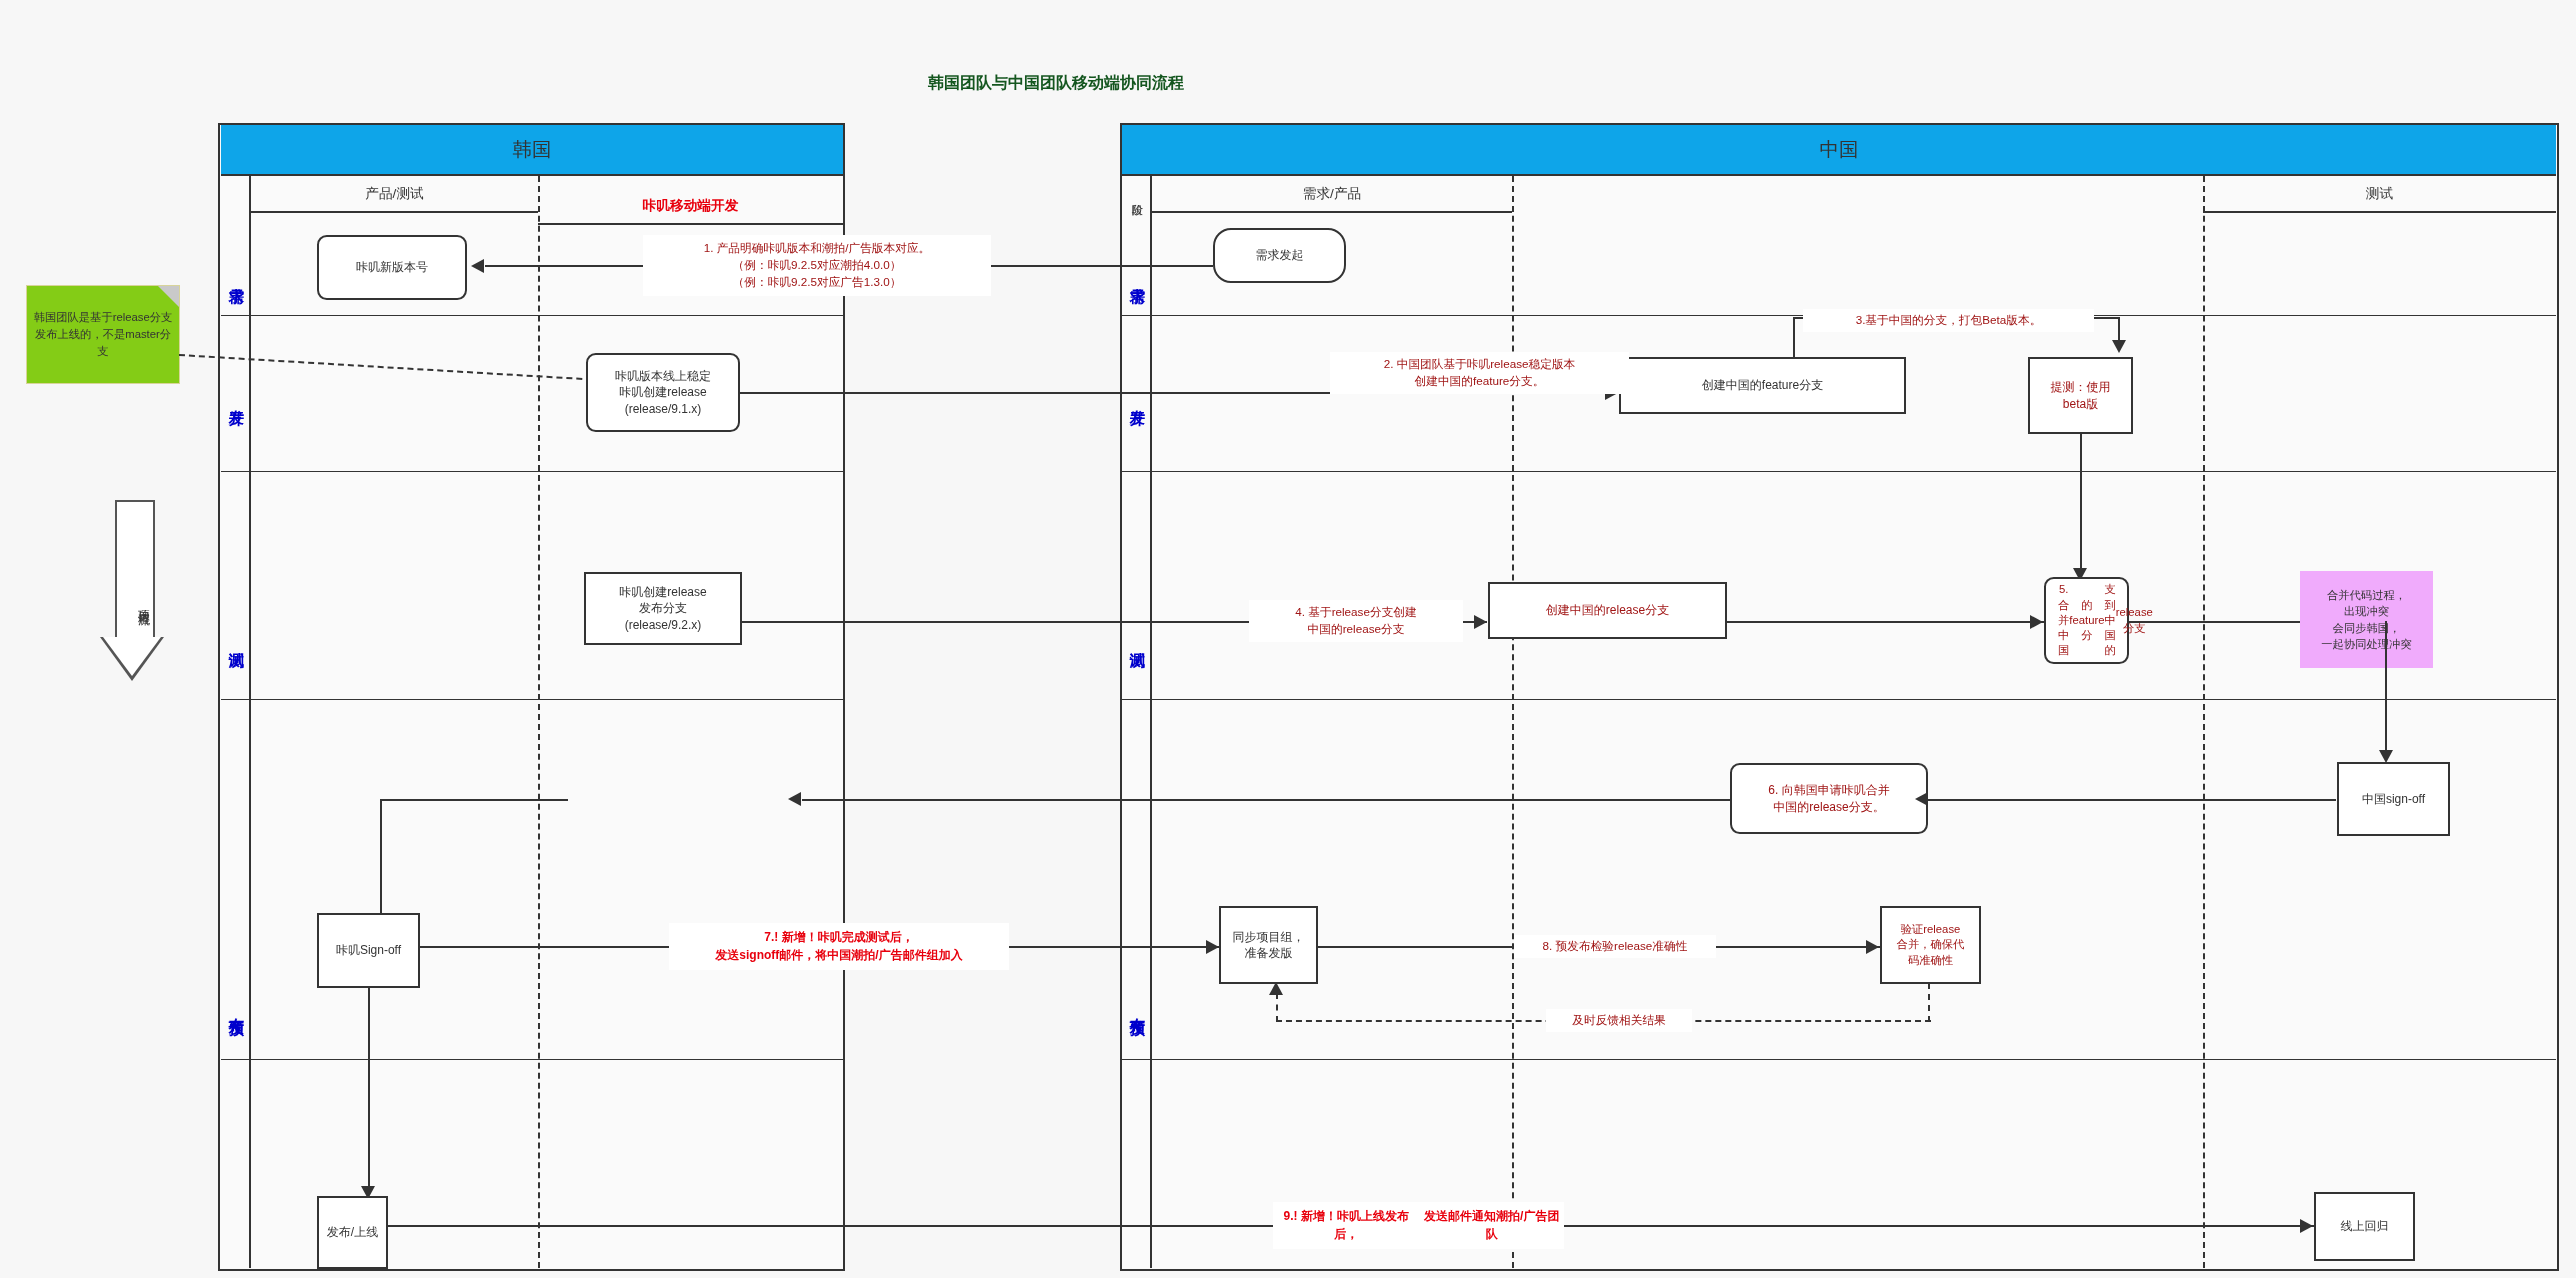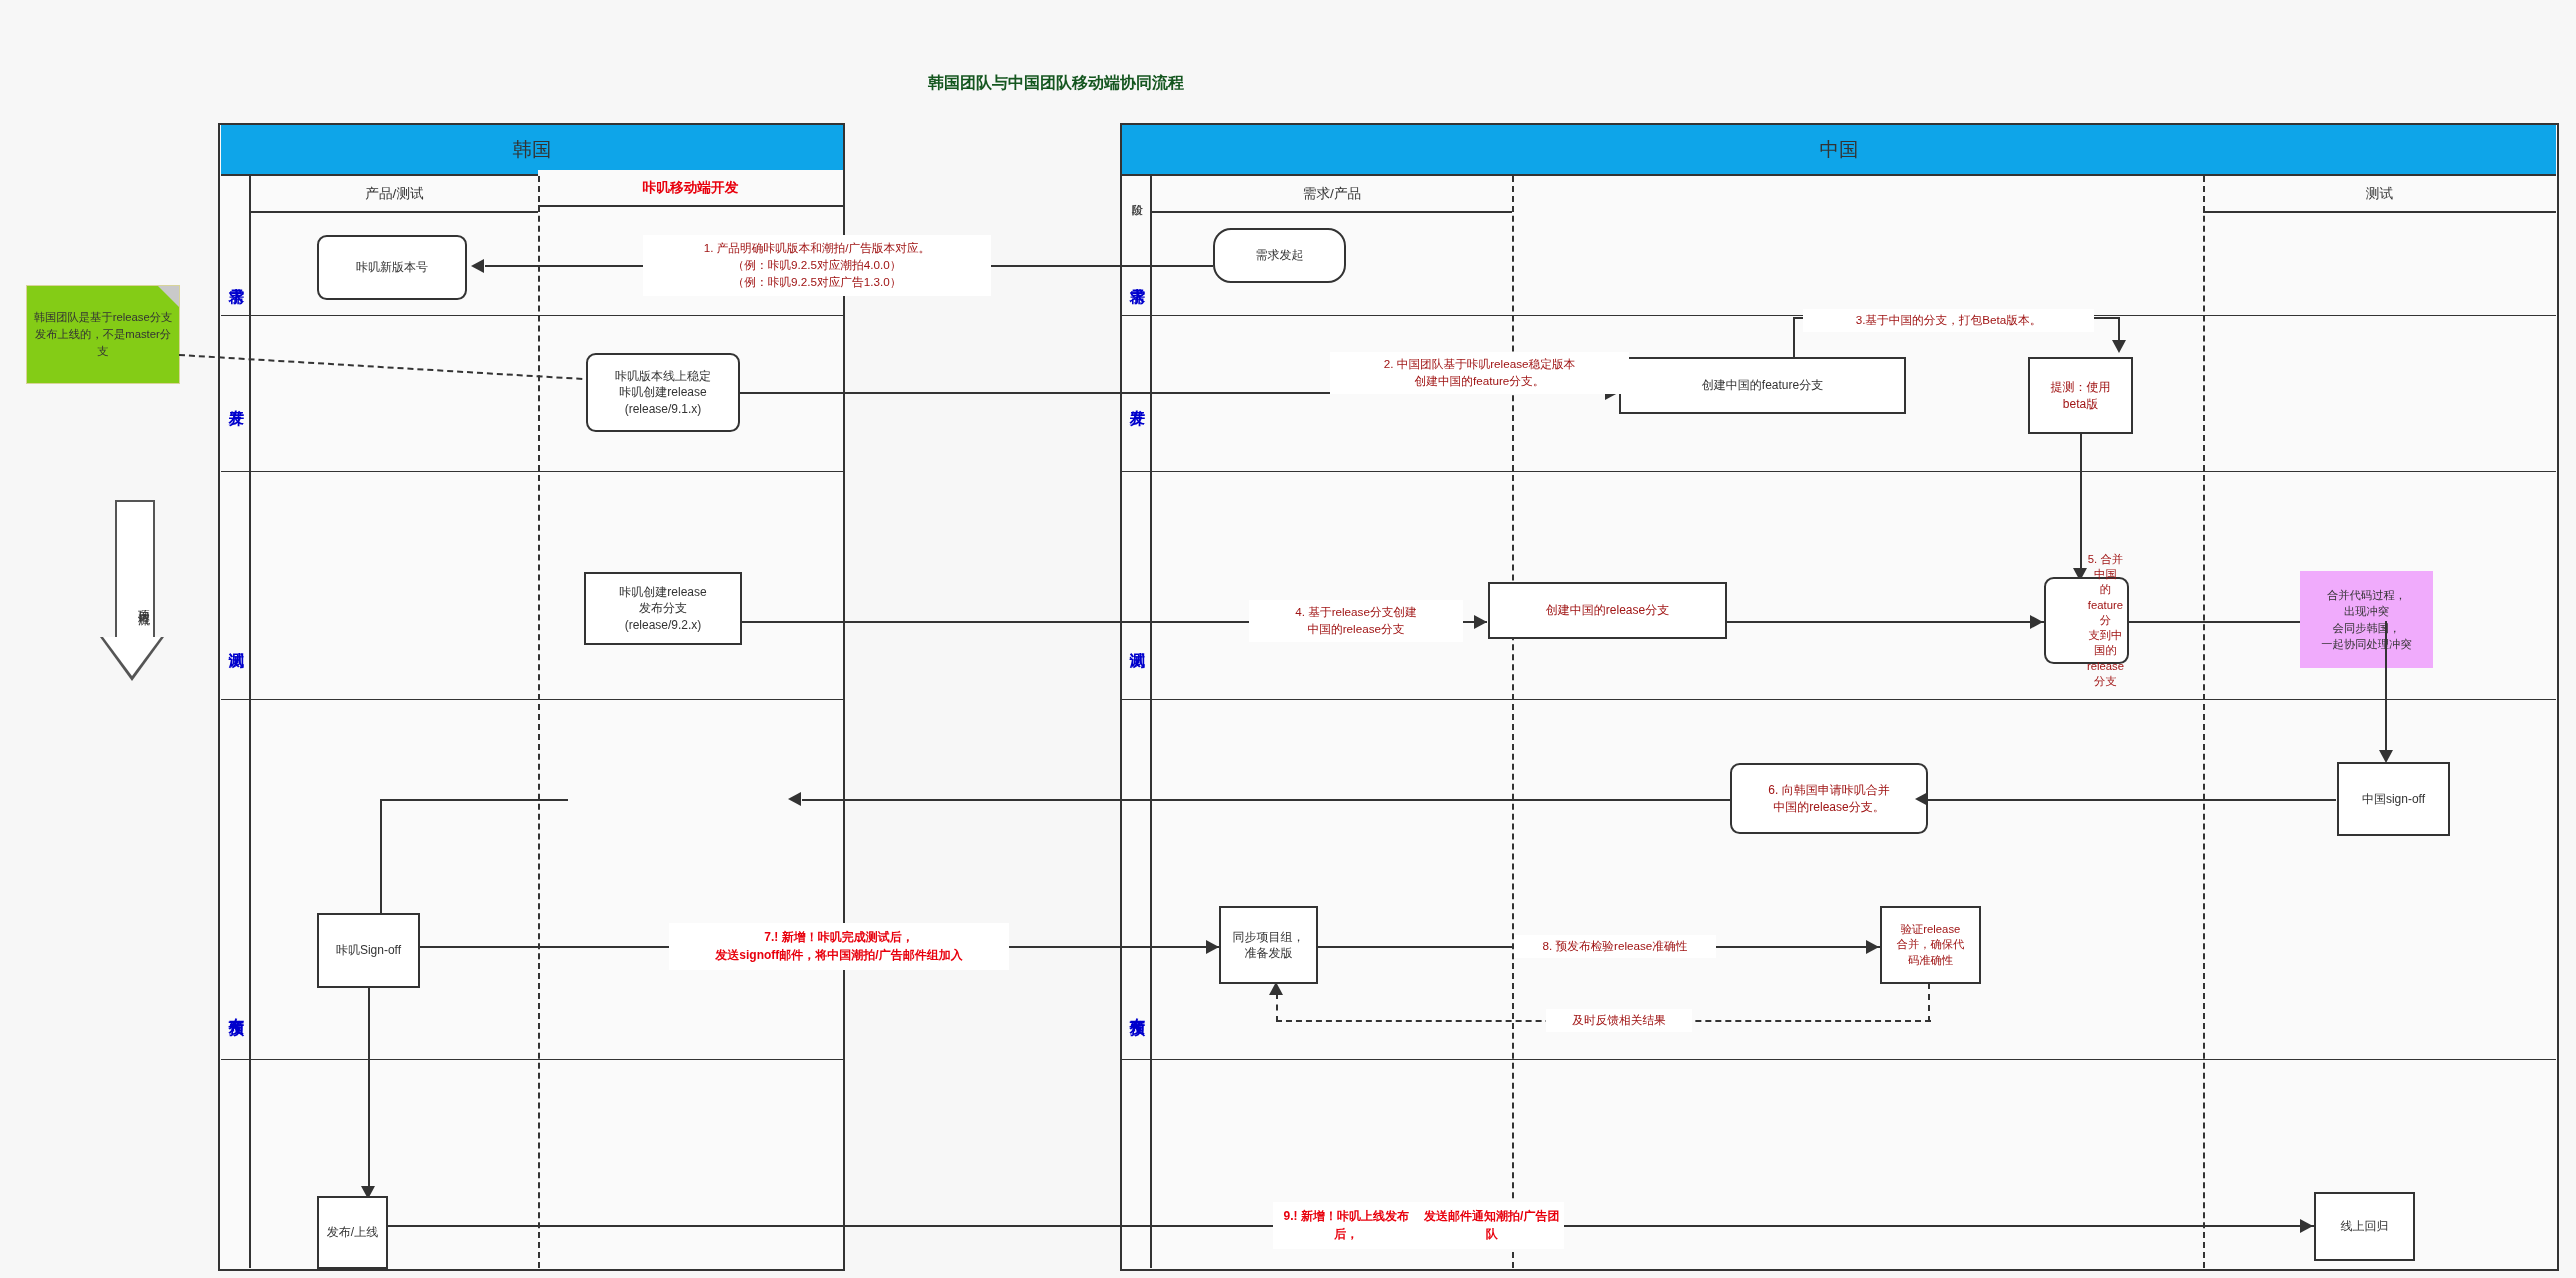--- a/index.html
+++ b/index.html
@@ -68,21 +68,21 @@
 <div id="stage">
 
   <div class="abs title" style="left:928px;top:39px;">韩国团队与中国团队移动端协同流程</div>
 
   <div class="abs pool" style="left:218px;top:89px;width:627px;height:1148px;"></div>
   <div class="abs poolhead" style="left:221px;top:91px;width:622px;height:51px;">韩国</div>
 
   <div class="abs phasecol" style="left:221px;top:142px;width:30px;height:1092px;background:#fafafa;"></div>
 
   <div class="abs colhead" style="left:251px;top:142px;width:287px;height:37px;">产品/测试</div>
-  <div class="abs colhead red" style="left:538px;top:136px;width:305px;height:37px;">咔叽移动端开发</div>
+  <div class="abs colhead red" style="left:538px;top:154px;width:305px;height:37px;">咔叽移动端开发</div>
 
   <div class="abs vdash" style="left:538px;top:142px;height:1092px;"></div>
 
   <div class="abs rowline" style="left:221px;top:281px;width:622px;"></div>
   <div class="abs rowline" style="left:221px;top:437px;width:622px;"></div>
   <div class="abs rowline" style="left:221px;top:665px;width:622px;"></div>
   <div class="abs rowline" style="left:221px;top:1025px;width:622px;"></div>
 
   <div class="abs phaselabel" style="left:221px;top:210px;width:30px;height:65px;">需求</div>
   <div class="abs phaselabel" style="left:221px;top:332px;width:30px;height:65px;">开发</div>
@@ -171,21 +171,21 @@
   <div class="abs arrow ar-down" style="left:2073px;top:534px;"></div>
 
   <div class="abs node" style="left:584px;top:538px;width:158px;height:73px;flex-direction:column;">
     <span>咔叽创建release</span>
     <span>发布分支</span>
     <span>(release/9.2.x)</span>
   </div>
 
   <div class="abs node red" style="left:1488px;top:548px;width:239px;height:57px;">创建中国的release分支</div>
 
-  <div class="abs node round red" style="left:2044px;top:543px;width:85px;height:87px;flex-direction:column;font-size:11.3px;padding-left:41px;">
+  <div class="abs node round red" style="left:2044px;top:543px;width:85px;height:87px;font-size:11.3px;padding-left:41px;">
     <span>5. 合并中国</span>
     <span>的feature分</span>
     <span>支到中国的</span>
     <span>release分支</span>
   </div>
 
   <div class="abs hline" style="left:741px;top:587px;width:746px;"></div>
   <div class="abs arrow ar-right" style="left:1474px;top:581px;"></div>
   <div class="abs ann" style="left:1249px;top:566px;width:214px;height:42px;flex-direction:column;">
     <span>4. 基于release分支创建</span>

